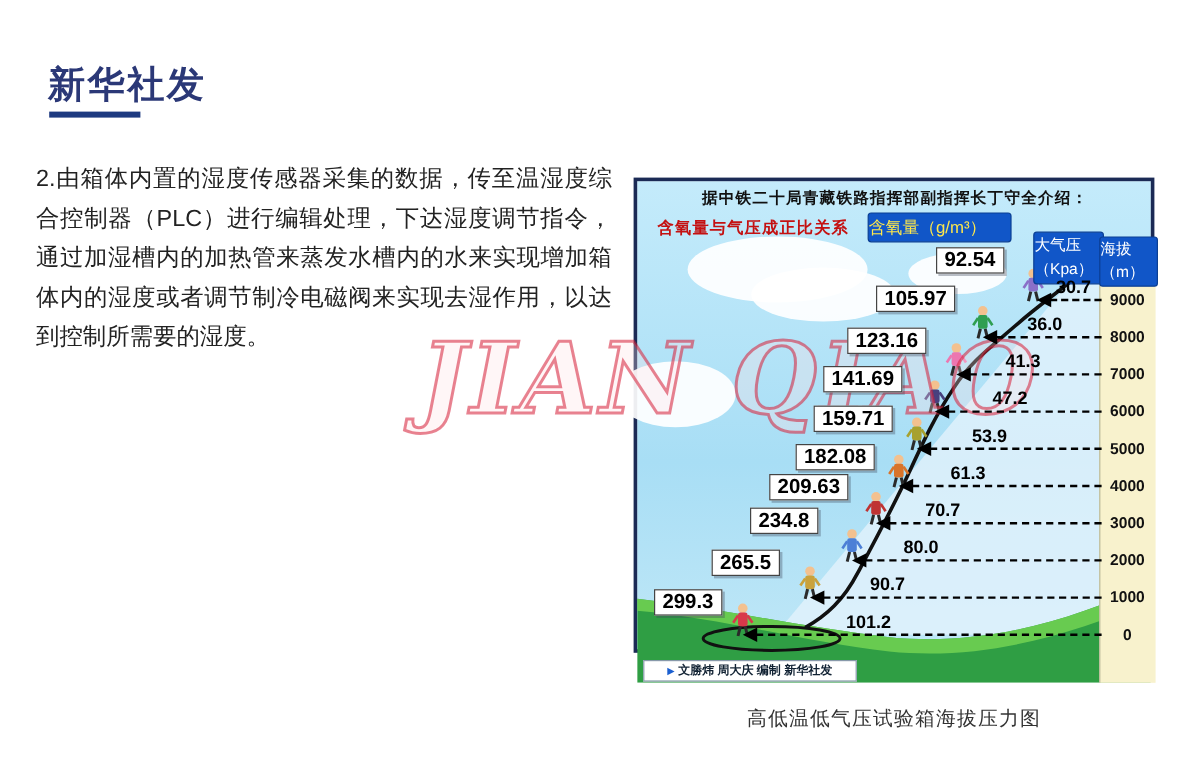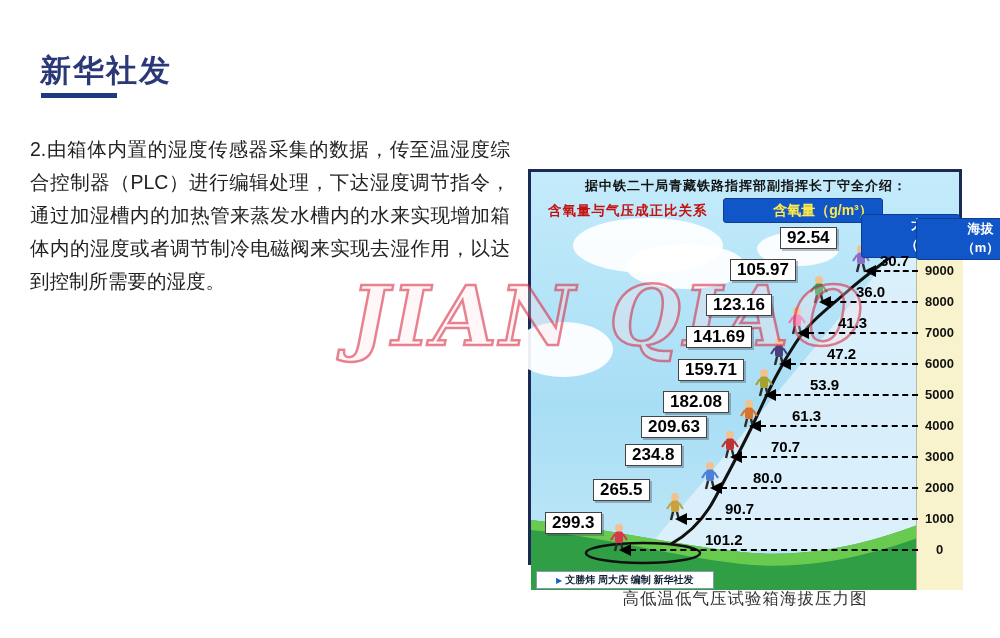--- a/index.html
+++ b/index.html
@@ -18,35 +18,34 @@
   .intro{
     position:absolute;left:30px;top:133px;width:480px;z-index:6;
     font-size:19.5px;line-height:33px;color:#222;text-align:justify;
   }
   .intro p{margin:0;}
   
   .chart{
     position:absolute;left:528px;top:148px;width:434px;height:396px;
     border:3px solid #1b2a55;box-sizing:border-box;
     background:linear-gradient(180deg,#c4ebfb 0%,#a8def5 60%,#bfe7f7 100%);
-    margin-top:21px;
   }
   .cloud{position:absolute;background:#ffffff;border-radius:50%;opacity:.92;z-index:1;}
   .scenery{position:absolute;left:0;top:0;z-index:2;}
   .chart-header{
     position:absolute;left:8px;right:6px;top:5px;z-index:9;
     font-size:13px;font-weight:bold;color:#111;text-align:center;letter-spacing:1px;
   }
   .chart-subtitle{
     position:absolute;left:17px;top:30px;z-index:9;
     font-size:13.5px;font-weight:bold;color:#c41111;letter-spacing:1px;
   }
   .badge{
     position:absolute;z-index:9;background:#1156c8;border:1px solid #0b3f94;
-    border-radius:3px;text-align:center;font-weight:bold;padding-left:40px;
+    border-radius:3px;font-weight:normal;
   }
   .badge-oxygen{left:192px;top:26px;width:118px;height:23px;line-height:23px;
     color:#ffe84a;font-size:14px;}
   .badge-pressure{left:330px;top:42px;width:57px;height:42px;color:#fff;font-size:13px;line-height:20px;}
   .badge-altitude{left:385px;top:46px;width:47px;height:40px;color:#fff;font-size:13px;line-height:19px;}
   .alt-col{
     position:absolute;left:385px;top:86px;width:47px;height:332px;z-index:7;
     background:#f8f2cd;border-left:1px solid #b9b99a;box-sizing:border-box;
   }
   .alt-tick{

